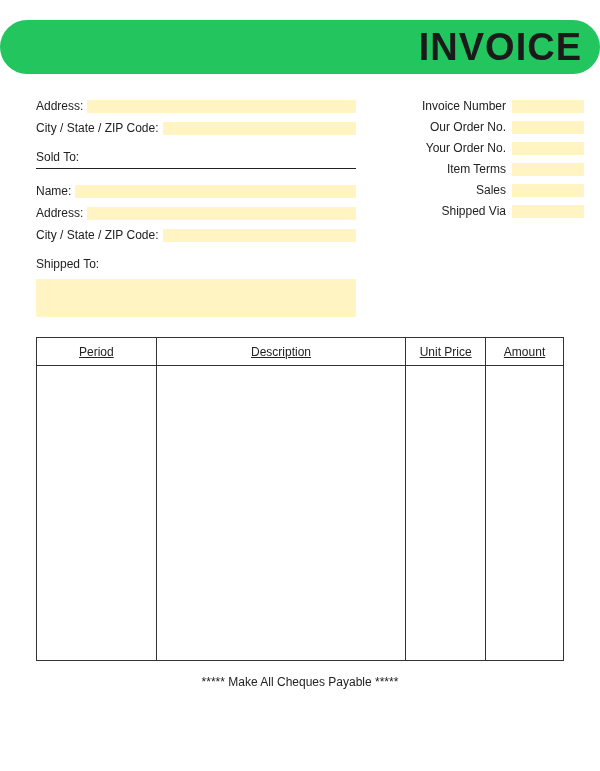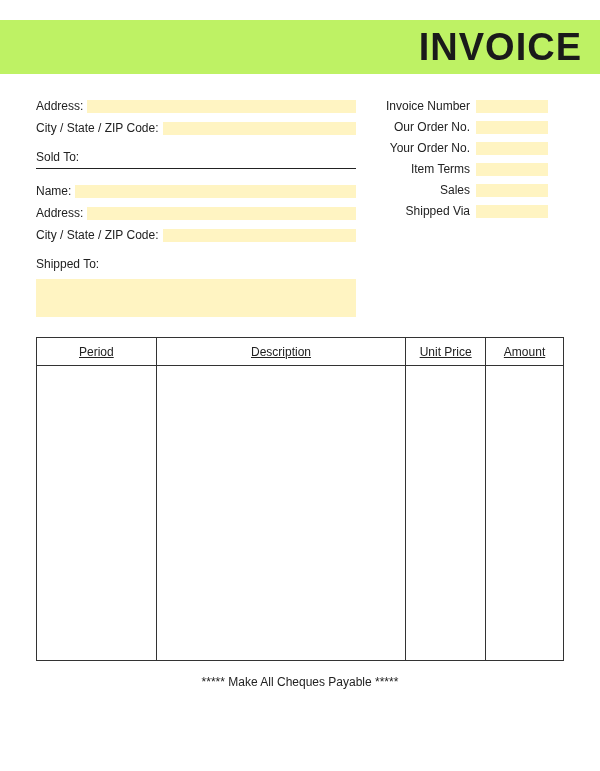--- a/index.html
+++ b/index.html
@@ -6,36 +6,37 @@
     body {
       width: 600px;
       height: 771px;
       background: #fff;
       font-family: Arial, sans-serif;
       font-size: 12px;
       color: #222;
       position: relative;
     }
     .header-band {
-      background: #bef264;
+      background: #22c55e;
       height: 54px;
       margin-top: 20px;
       display: flex;
       justify-content: flex-end;
       align-items: center;
       padding-right: 18px;
+      border-radius: 27px;
     }
     .header-band .title {
       font-size: 38px;
       font-weight: 800;
       color: #1a1a1a;
       letter-spacing: 1px;
     }
     .content {
-      padding: 24px 52px 0 36px;
+      padding: 24px 16px 0 36px;
     }
     .top-row {
       display: flex;
       gap: 30px;
     }
     .left-col { width: 320px; }
     .right-col { width: 200px; }
     .field-row {
       display: flex;
       align-items: center;

